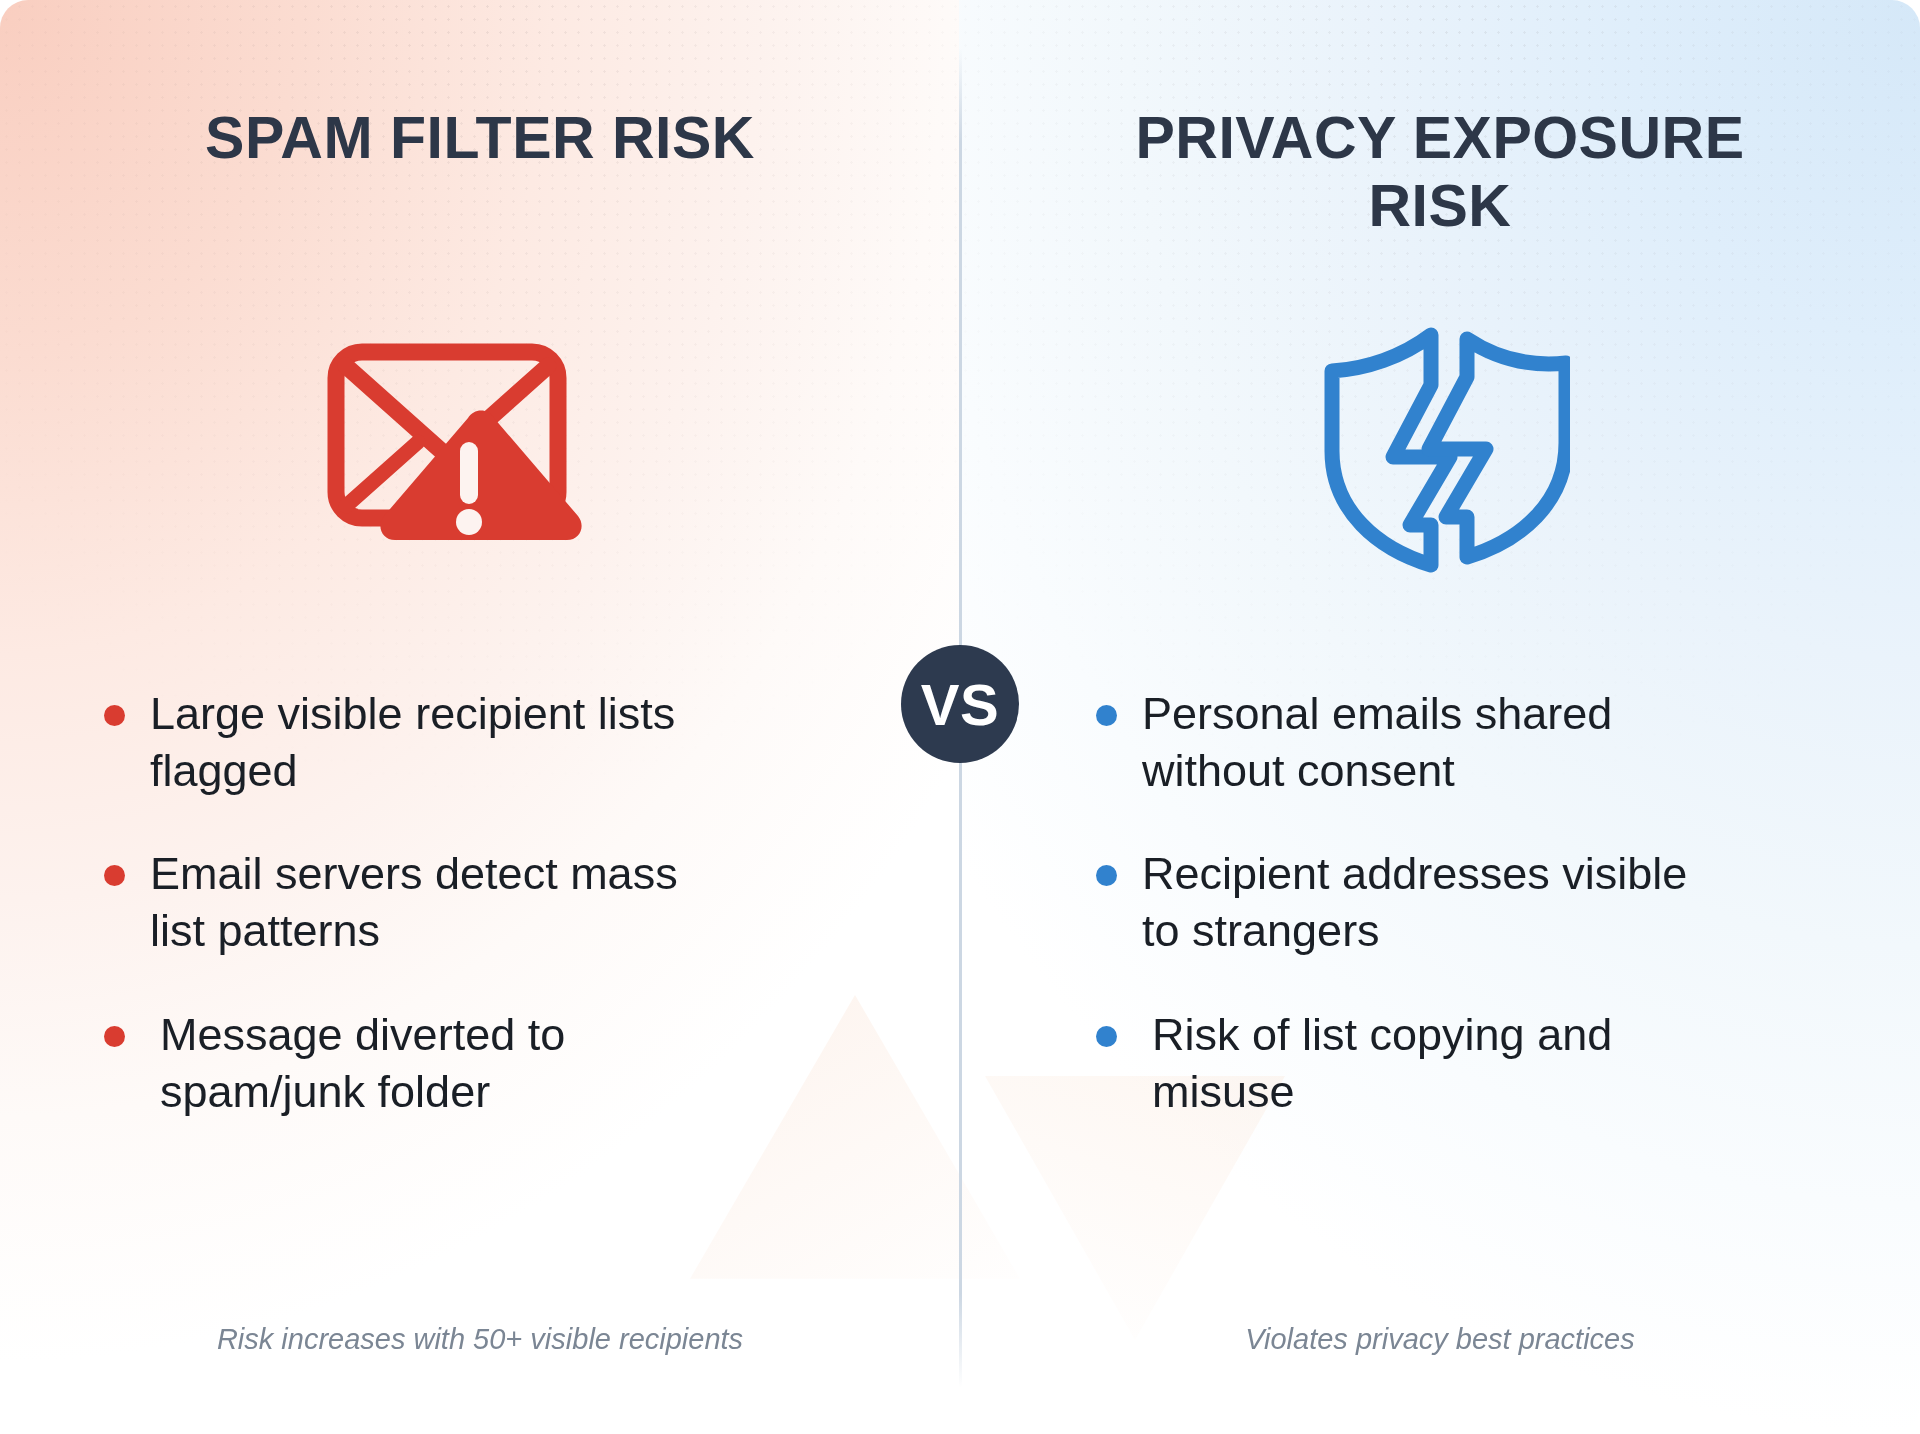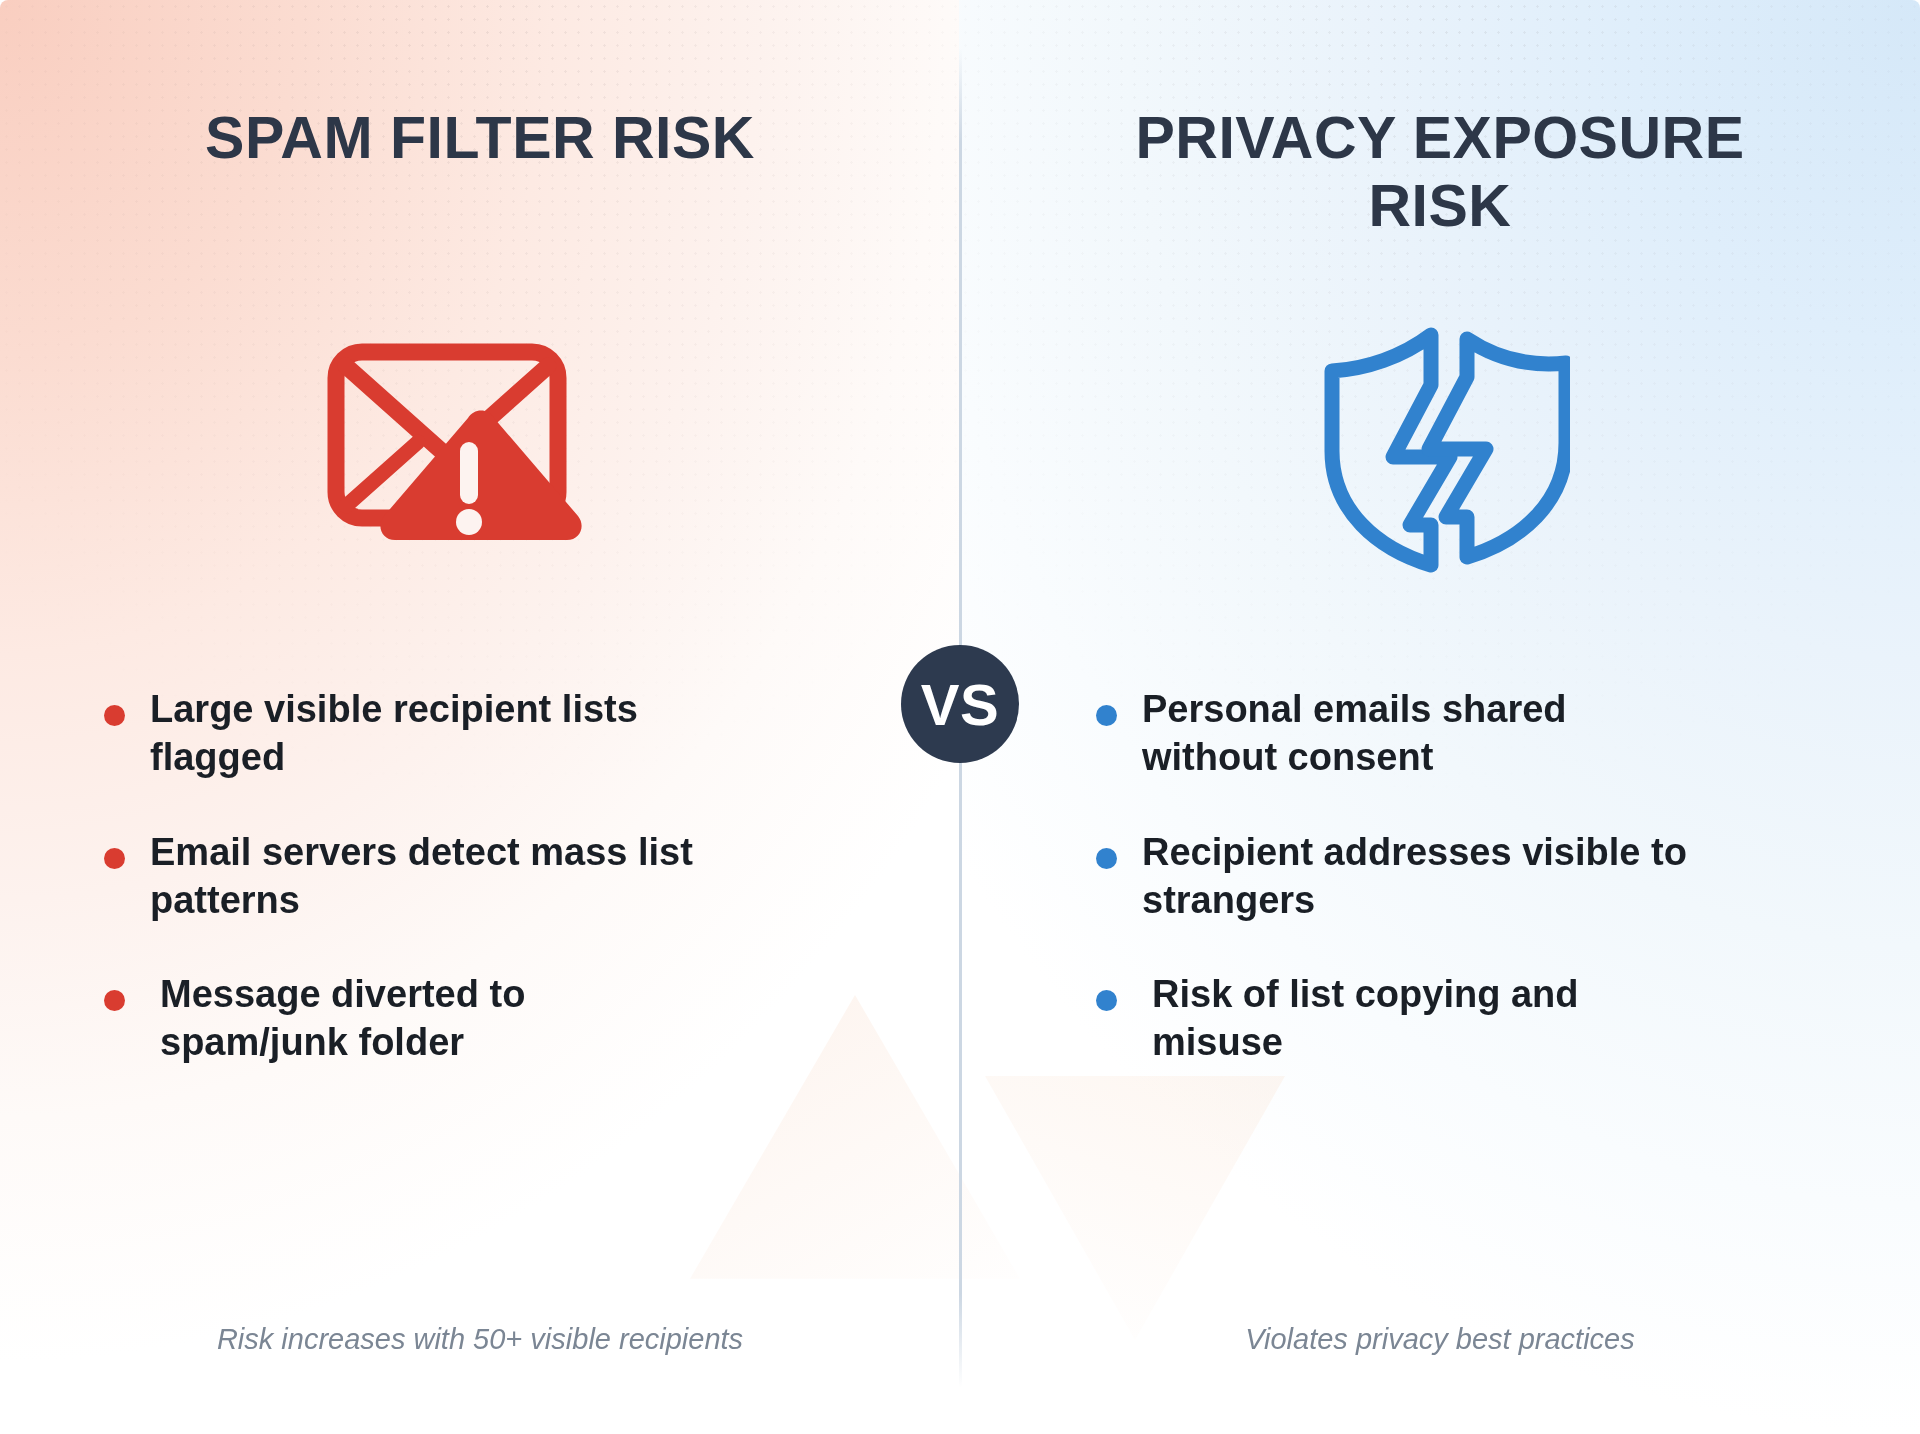--- a/index.html
+++ b/index.html
@@ -11,21 +11,21 @@
     width: 1920px;
     height: 1434px;
     font-family: "Liberation Sans", sans-serif;
     overflow: hidden;
   }
 
   .infographic {
     position: relative;
     width: 1920px;
     height: 1434px;
-    border-radius: 8px;
+    border-radius: 28px;
     overflow: hidden;
     background: #ffffff;
   }
 
   
   .bg-left {
     position: absolute;
     left: 0; top: 0;
     width: 961px; height: 1434px;
     background:
@@ -157,23 +157,23 @@
     height: 21px;
     border-radius: 50%;
     margin-top: 20px;
     margin-right: 25px;
   }
   .dot-red  { background: #d93c30; }
   .dot-blue { background: #3182ce; }
 
   .bullet-text {
     color: #1a1f26;
-    font-size: 38px;
+    font-size: 45px;
     line-height: 1.27;
-    font-weight: bold;
+    font-weight: normal;
     max-width: 560px;
   }
 
   .footnote {
     position: absolute;
     bottom: 78px;
     left: 0; right: 0;
     text-align: center;
     color: #7b8694;
     font-size: 29px;

